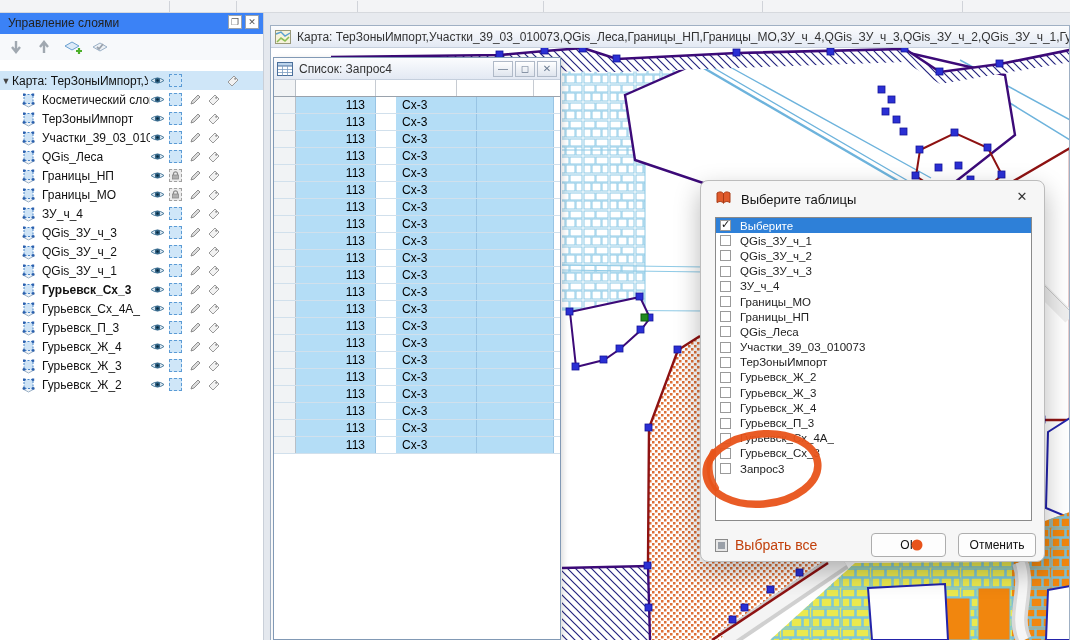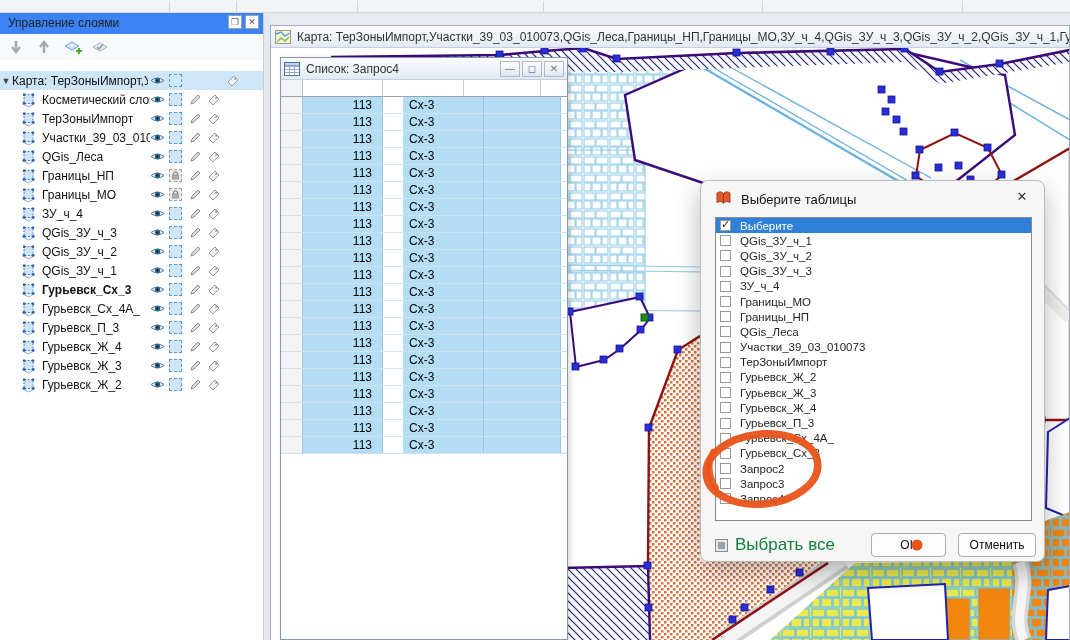--- a/index.html
+++ b/index.html
@@ -60,21 +60,21 @@
   .sd { fill:var(--c-stipple); }
   .pl { stroke:var(--c-parcel); stroke-width:1; fill:none; }
   .plY { stroke:var(--c-parcelY); stroke-width:1.4; fill:none; }
   .bound { stroke:var(--c-bound); fill:none; }
   .redb { stroke:var(--c-stipred); fill:none; }
   .navyb { stroke:#2323aa; fill:none; }
   .vx { fill:var(--c-vertex); stroke:#14149a; stroke-width:0.8; }
   .stream { stroke:#6db3dc; fill:none; }
 
   
-  #table-window { position:absolute; left:280px; top:57px; width:288px; height:583px;
+  #table-window { position:absolute; left:273px; top:57px; width:288px; height:583px;
     border:1px solid #8199b5; background:#fff; z-index:2; box-shadow:2px 2px 6px rgba(0,0,0,.15); }
   #table-window .win-title { padding-left:3px; }
   .win-btns { margin-left:auto; display:flex; gap:2px; padding-right:3px; }
   .wbtn { width:20px; height:16px; border:1px solid #b0bac8; background:linear-gradient(#ffffff,#dfe5ee);
     color:#6a7a90; font-size:10px; line-height:14px; text-align:center; }
   #thead { height:17px; display:flex; border-bottom:1px solid #9aa2ac; background:#fff; }
   .hstub { width:22px; border-right:1px solid #b9bfc6; background:#f1f3f5; }
   .hcell { font-size:12px; font-weight:bold; text-align:center; line-height:16px; border-right:1px solid #c6cbd2; }
   span.hcell:nth-of-type(1){width:80px} span.hcell:nth-of-type(2){width:81px} span.hcell:nth-of-type(3){width:77px}
   #tbody .trow { height:17px; display:flex; border-bottom:1px solid rgba(70,130,180,.25); }
@@ -97,21 +97,21 @@
   .ditem { height:15.2px; display:flex; align-items:center; font-size:11.5px; color:#222; padding-left:4px; }
   .ditem.sel { background:var(--c-selblue); color:#fff; }
   .dchk { width:11px; height:11px; background:#fff; border:1px solid #9a9a9a; margin-right:9px;
     position:relative; flex:0 0 auto; }
   .dtick { display:none; position:absolute; left:0; top:-3px; color:#111; font-size:11px; }
   .ditem.checked .dtick { display:block; }
   .dlg-bottom { position:absolute; left:14px; right:13px; top:352px; height:24px; display:flex; align-items:center; }
   .selall-box { width:13px; height:13px; border:1px solid #8a8a8a; background:#e8e8e8; margin-right:7px;
     display:flex; align-items:center; justify-content:center; }
   .selall-inner { width:7px; height:7px; background:#9aa0a8; }
-  .selall-label { font-size:17px; color:#15803d; }
+  .selall-label { font-size:14px; color:#c2410c; }
   .dlg-btn { height:24px; border:1px solid #adadad; background:#fdfdfd; border-radius:4px;
     font-size:12px; color:#111; text-align:center; line-height:22px; }
   #btn-ok { position:absolute; left:156px; width:75px; }
   #btn-cancel { position:absolute; left:243px; width:78px; }
 
   
   #annotation { position:absolute; left:680px; top:400px; width:290px; height:180px;
     z-index:5; pointer-events:none; }
 </style>
 </head>
@@ -1140,29 +1140,21 @@
       <div class="ditem">
         <span class="dchk"></span>
         <span>Гурьевск_Сх_4А_</span>
       </div>
       <div class="ditem">
         <span class="dchk"></span>
         <span>Гурьевск_Сх_3</span>
       </div>
       <div class="ditem">
         <span class="dchk"></span>
-        <span>Запрос2</span>
-      </div>
-      <div class="ditem">
-        <span class="dchk"></span>
         <span>Запрос3</span>
-      </div>
-      <div class="ditem">
-        <span class="dchk"></span>
-        <span>Запрос4</span>
       </div>
     </div>
   <div class="dlg-bottom">
     <span class="selall-box">
         <span class="selall-inner"></span>
       </span>
     <span class="selall-label">Выбрать все</span>
     <span class="dlg-btn" id="btn-ok">ОК</span>
     <span class="dlg-btn" id="btn-cancel">Отменить</span>
   </div>

